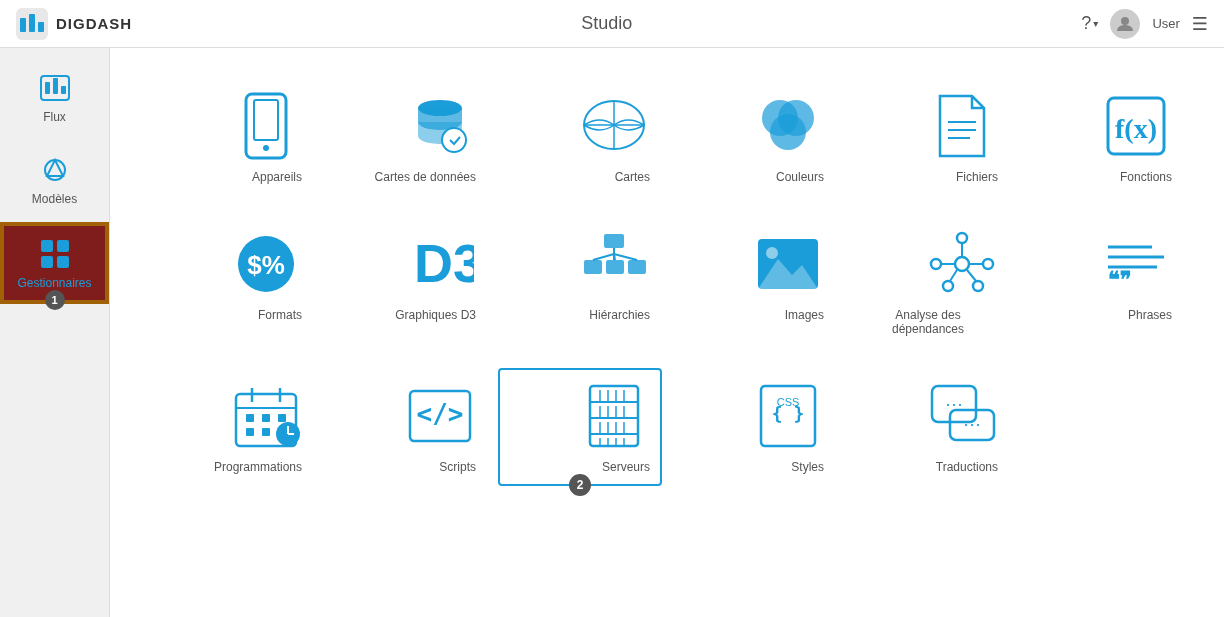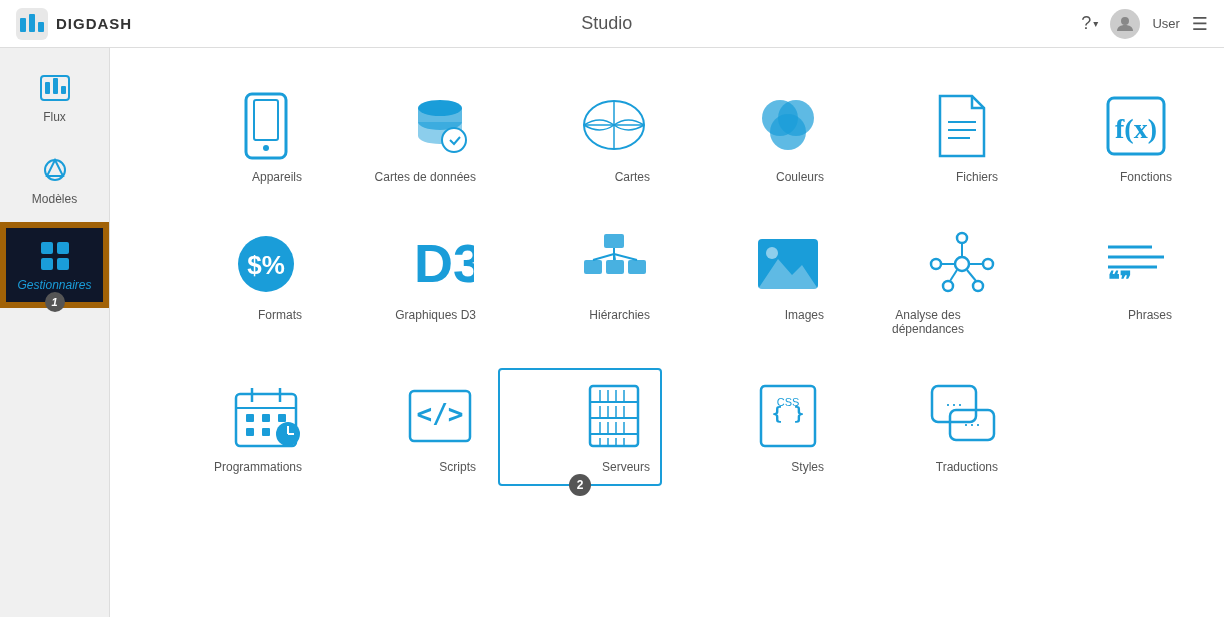--- a/index.html
+++ b/index.html
@@ -29,21 +29,21 @@
       width: 110px; background: #f0f0f0; border-right: 1px solid #ddd;
       display: flex; flex-direction: column; align-items: center;
       padding-top: 10px; gap: 4px; flex-shrink: 0;
     }
     .sidebar-item {
       width: 100%; display: flex; flex-direction: column; align-items: center;
       padding: 10px 4px; cursor: pointer; color: #555; font-size: 12px;
       border: 2px solid transparent; position: relative;
     }
     .sidebar-item.active {
-      border: 6px solid #a16207; background: #0f172a; color: #1a9dd9; font-style: italic;
+      border: 4px solid #a16207; background: #7f1d1d; color: #1a9dd9;
     }
     .sidebar-item svg { margin-bottom: 4px; }
     .badge {
       position: absolute; bottom: -10px; left: 50%; transform: translateX(-50%);
       background: #555; color: #fff; border-radius: 50%; width: 20px; height: 20px;
       display: flex; align-items: center; justify-content: center; font-size: 11px;
       font-weight: bold; z-index: 10;
     }
 
     

